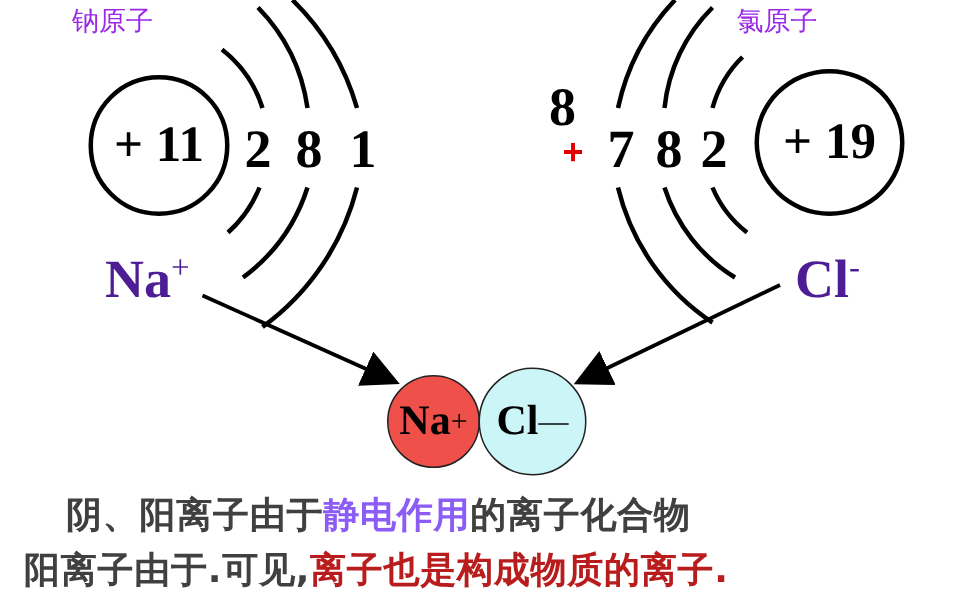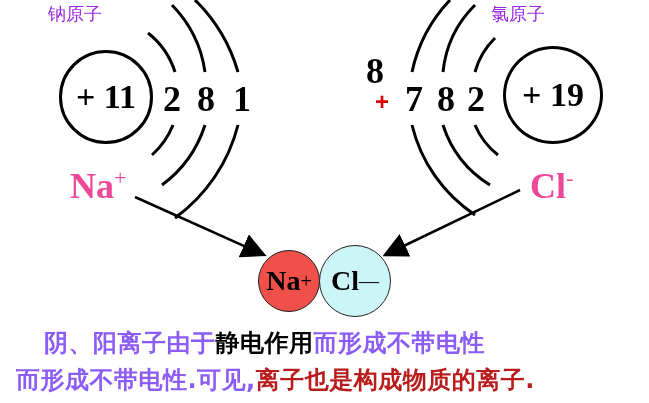--- a/index.html
+++ b/index.html
@@ -1,29 +1,29 @@
 <!DOCTYPE html>
 <html><head>
 <meta charset="utf-8">
 <style>
   html, body { margin:0; padding:0; background:#ffffff; }
   body { width:649px; height:403px; position:relative; overflow:hidden; font-family:"DejaVu Serif","Liberation Serif",serif; }
   .abs { position:absolute; }
   .atom-label { font-family:"DejaVu Sans","Liberation Sans",sans-serif; font-size:18px; color:#9a28e6; font-weight:normal; }
   .nucleus { border:3px solid #000; border-radius:50%; box-sizing:border-box; display:flex; align-items:center; justify-content:center; font-family:"Liberation Serif","DejaVu Serif",serif; font-weight:bold; font-size:34px; color:#000; }
   .num { font-family:"Liberation Serif","DejaVu Serif",serif; font-weight:bold; font-size:36px; color:#000; }
-  .ion-label { font-family:"Liberation Serif","DejaVu Serif",serif; font-weight:bold; font-size:36px; color:#ec4899; }
+  .ion-label { font-family:"Liberation Serif","DejaVu Serif",serif; font-weight:bold; font-size:36px; color:#4c1d95; }
   .ion-label sup { font-size:22px; vertical-align:super; font-weight:normal; }
   .red-plus { color:#e00000; font-family:"Liberation Sans",sans-serif; font-weight:bold; font-size:24px; }
   svg.lines { position:absolute; left:0; top:0; }
   .ball { position:absolute; border:1.5px solid #222; border-radius:50%; box-sizing:border-box; display:flex; align-items:center; justify-content:center; font-family:"Liberation Serif","DejaVu Serif",serif; font-weight:bold; font-size:28px; color:#000; }
   .ball sup { font-size:20px; font-weight:normal; vertical-align:super; }
   .caption { position:absolute; font-family:"DejaVu Sans","Liberation Sans",sans-serif; font-weight:bold; font-size:24px; white-space:nowrap; letter-spacing:0.5px; }
-  .navy { color:#8b5cf6;text-align:right; }
-  .crimson { color:#000000; }
+  .navy { color:#404040;text-align:right; }
+  .crimson { color:#8b5cf6; }
   .black { color:#b91c1c; }
 </style>
 </head>
 <body>
 
 <svg class="lines" width="649" height="403" viewBox="0 0 649 403">
   <defs>
     <marker id="arrowhead" markerWidth="10" markerHeight="10" refX="8" refY="5" orient="auto">
       <path d="M0,0 L10,5 L0,10 z" fill="#000"></path>
     </marker>
@@ -69,14 +69,14 @@
 
 <div class="ball" style="left:258px; top:250px; width:62px; height:62px; background:#f0504a;">
     <span>Na</span>
     <sup>+</sup>
   </div>
 <div class="ball" style="left:319px; top:245px; width:72px; height:72px; background:#ccf5f8;">
     <span>Cl</span>
     <sup>—</sup>
   </div>
 
-<div class="caption" style="left:44px; top:327px;"><span class="navy">阴、阳离子由于</span><span class="crimson">静电作用</span><span class="navy">而形成不带电性</span></div>
-<div class="caption" style="left:16px; top:364px;"><span class="navy">而形成不带电性.可见,</span><span class="black">离子也是构成物质的离子.</span></div>
+<div class="caption" style="left:44px; top:327px;"><span class="navy">阴、阳离子由于</span><span class="crimson">静电作用</span><span class="navy">的离子化合物</span></div>
+<div class="caption" style="left:16px; top:364px;"><span class="navy">阳离子由于.可见,</span><span class="black">离子也是构成物质的离子.</span></div>
 
 </body></html>

